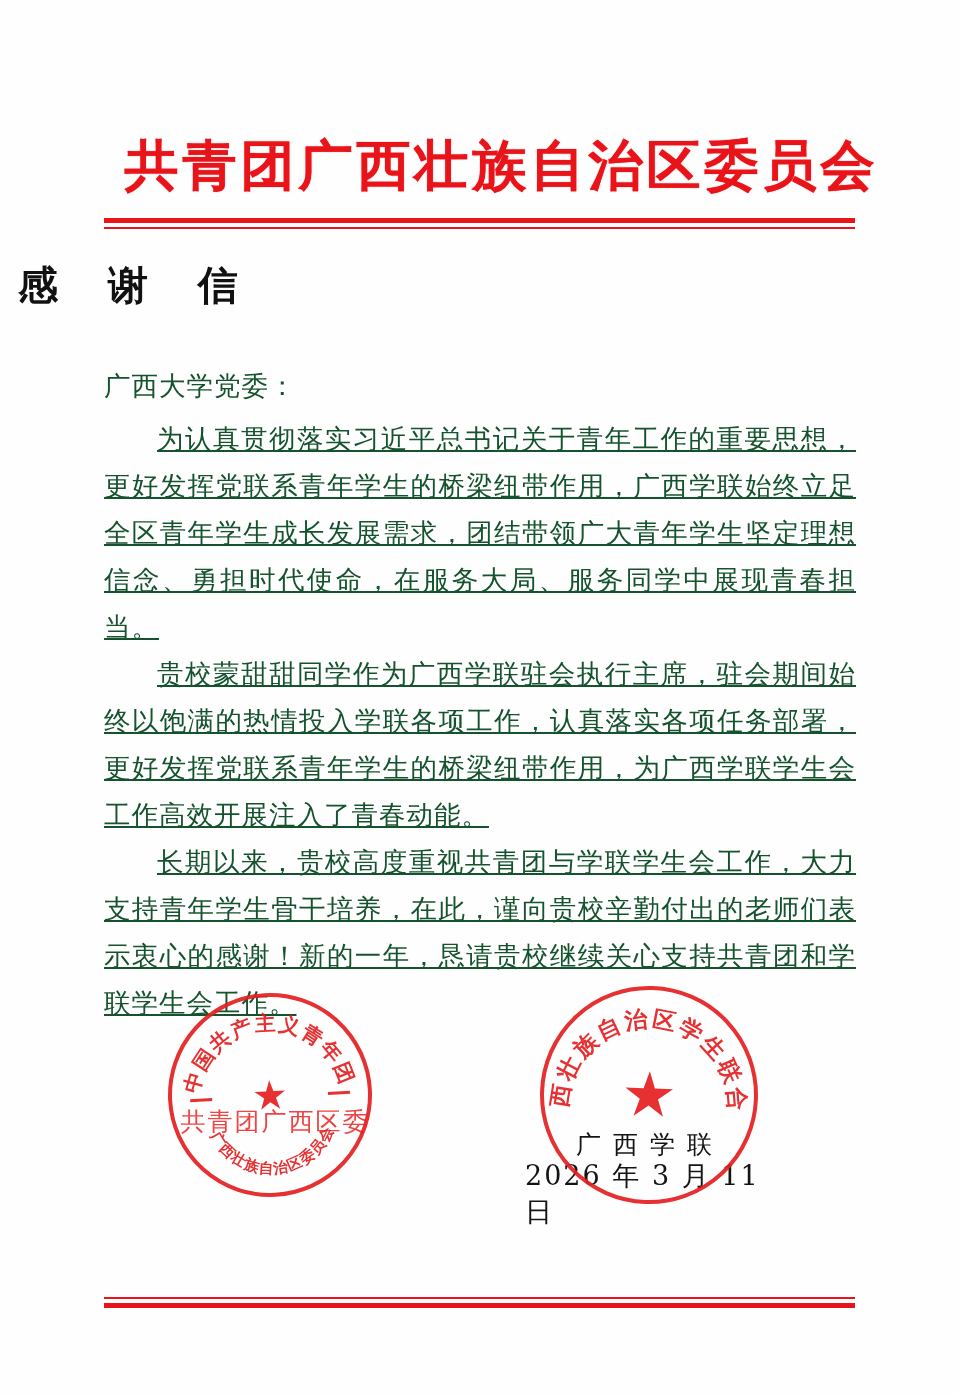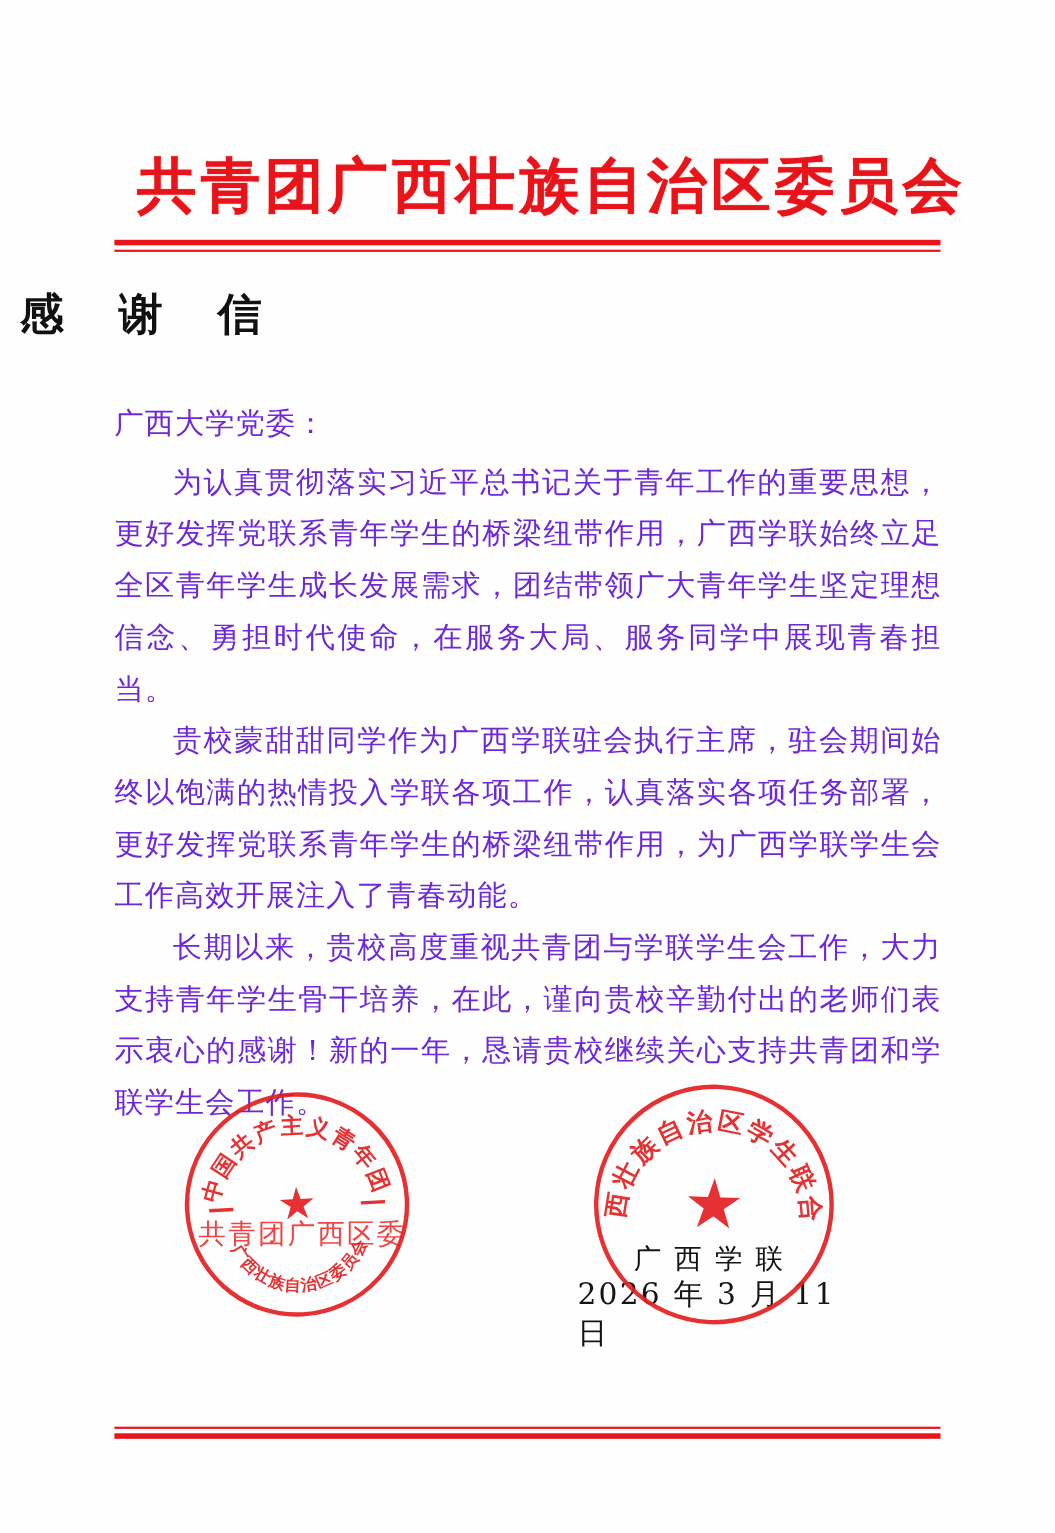--- a/index.html
+++ b/index.html
@@ -24,21 +24,21 @@
   
   .letterhead {
     position: absolute;
     top: 140px;
     left: 0;
     right: 0;
     text-align: center;
   }
   .letterhead-title {
     color: #e8141a;
-    font-family: Liberation Sans, sans-serif;
+    font-family: Liberation Mono, monospace;
     font-weight: bold;
     font-size: 54px;
     letter-spacing: 4px;
     line-height: 1.1;
     text-shadow: 0 0 1px #e8141a;
     margin-left: 44px;
   }
 
   .rule-wrap {
     position: absolute;
@@ -71,32 +71,33 @@
     color: #111;
     text-indent: 18px;
   }
 
   
   .body-block {
     position: absolute;
     top: 362px;
     left: 104px;
     width: 752px;
-    color: #6d28d9;
+    color: #14532d;
     font-size: 26.5px;
     line-height: 47px;
     letter-spacing: 1px;
     text-align: justify;
   }
   .salutation {
     margin: 0 0 6px 0;
   }
   .para {
     margin: 0;
     text-indent: 2em;
+    text-decoration: underline;
   }
 
   
   .seal {
     position: absolute;
     border-radius: 50%;
     border: 4px solid #e41f20;
     opacity: .92;
     transform: rotate(-3deg);
   }

